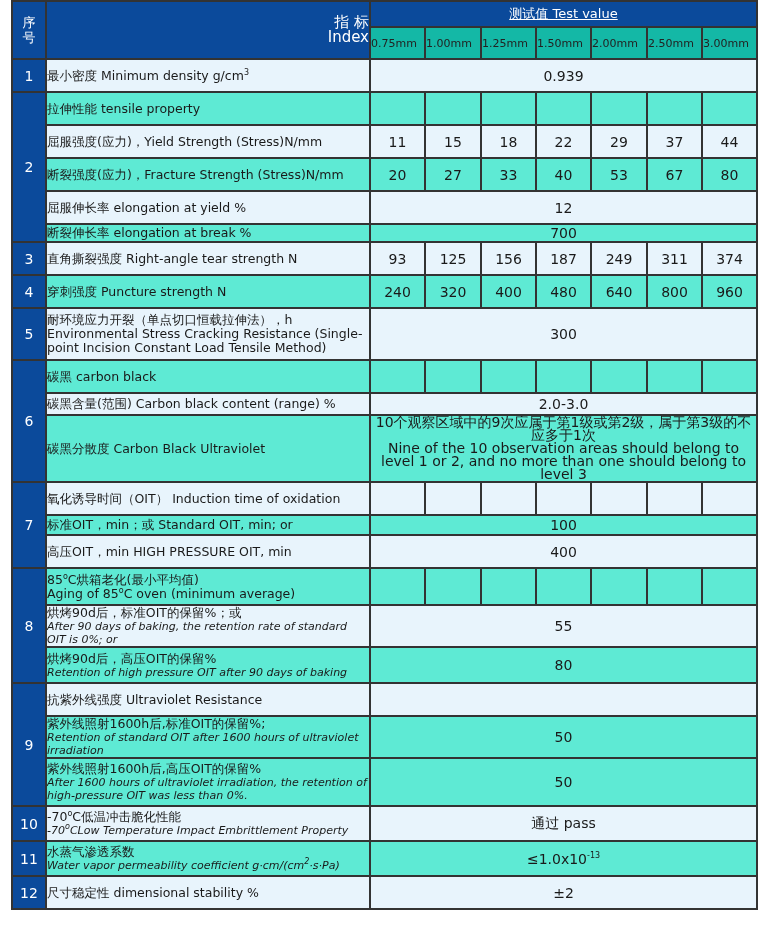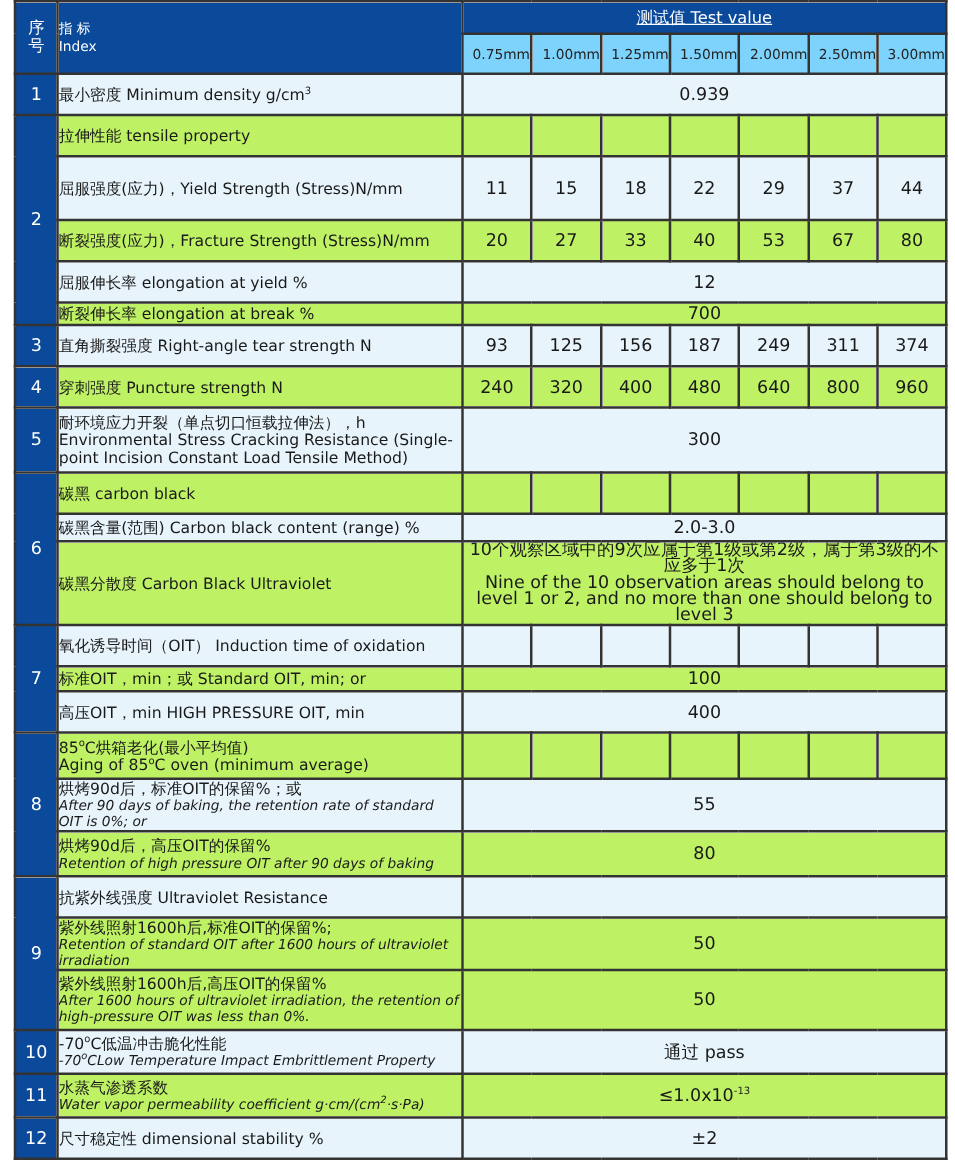--- a/index.html
+++ b/index.html
@@ -5,29 +5,29 @@
   html, body { margin: 0; padding: 0; background: #ffffff; }
   body { width: 764px; height: 938px; position: relative; overflow: hidden;
          font-family: "DejaVu Sans", "Liberation Sans", sans-serif; color: #1a1a1a; }
   table.spec {
     position: absolute; left: 11px; top: 0px;
     border-collapse: collapse; table-layout: fixed; width: 746px;
   }
   table.spec td, table.spec th { border: 2px solid #333333; padding: 0; overflow: hidden; }
   th.hd { background: #0b4a9b; color: #ffffff; font-weight: normal; border-color: #0b4a9b; }
   th.hd-seq { font-size: 13px; line-height: 15px; text-align: center; border-right-color: #0a3f85; }
-  th.hd-index { font-size: 11px; line-height: 15px; text-align: left; }
+  th.hd-index { font-size: 15px; line-height: 15px; text-align: right; }
   th.hd-test { font-size: 13px; height: 22px; text-align: center; border-bottom: 2px solid #333; text-decoration: underline; }
-  td.w { background: #7dd3fc; font-size: 11px; text-align: right; height: 28px; color: #222; }
+  td.w { background: #14b8a6; font-size: 11px; text-align: left; height: 28px; color: #222; }
   td.seq { background: #0b4a9b; color: #ffffff; text-align: center; font-size: 14px;
            border-left-color: #0b4a9b; border-color: #333; border-left: 2px solid #0b4a9b; }
   td.name { font-size: 12.5px; padding-left: 6px; text-align: left; line-height: 14px; }
   td.val { text-align: center; font-size: 14px; }
   tr.alt td.name, tr.alt td.val { background: #e8f4fc; }
-  tr.plain td.name, tr.plain td.val { background: #bef264; }
+  tr.plain td.name, tr.plain td.val { background: #5eead4; }
   .small { font-size: 11px; line-height: 13px; font-style: italic; }
   .note { font-size: 11px; line-height: 13px; }
   sup { font-size: 8px; line-height: 0; }
 </style>
 </head>
 <body>
 
 <table class="spec">
   <colgroup>
     <col style="width:34px">
@@ -72,21 +72,21 @@
     <td class="seq" rowspan="5">2</td>
     <td class="name">拉伸性能  tensile property</td>
     <td class="val"></td>
         <td class="val"></td>
         <td class="val"></td>
         <td class="val"></td>
         <td class="val"></td>
         <td class="val"></td>
         <td class="val"></td>
   </tr>
-  <tr class="alt" style="height:51px">
+  <tr class="alt" style="height:33px">
     <td class="name">屈服强度(应力)，Yield Strength (Stress)N/mm</td>
     <td class="val">11</td>
     <td class="val">15</td>
     <td class="val">18</td>
     <td class="val">22</td>
     <td class="val">29</td>
     <td class="val">37</td>
     <td class="val">44</td>
   </tr>
   <tr class="plain" style="height:33px">

